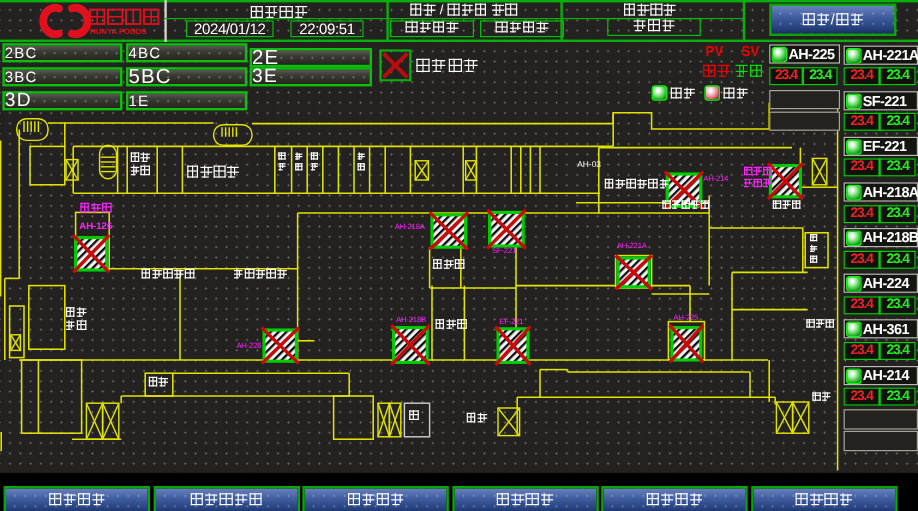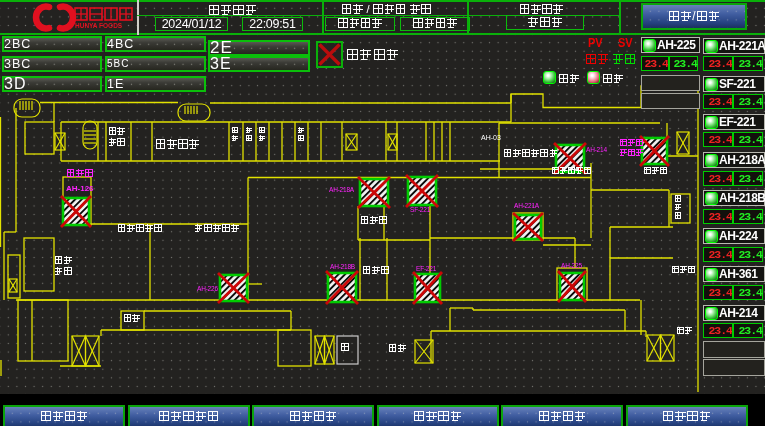--- a/index.html
+++ b/index.html
@@ -30,21 +30,21 @@
 .vbox{border:1px solid #0bbb0b;color:#fff;text-align:center;}
 .btn{border:2px solid #0bbf0b;color:#fff;text-align:left;
  background:radial-gradient(circle,rgba(222,222,212,.45) .6px,rgba(222,222,212,0) 1px) 3px 2px/8.6px 8.6px,linear-gradient(#5a5a54 0%,#3a3a35 40%,#26261f 100%);}
 .bbtn{border:2px solid #0aa50a;color:#fff;text-align:center;
  background:radial-gradient(circle,rgba(222,222,212,.4) .6px,rgba(222,222,212,0) 1px) 3px 2px/8.6px 8.6px,linear-gradient(#6781bb 0%,#405da0 40%,#24407e 80%,#1b3060 100%);}
 .nbox{background:#141411;border:1px solid #b9b9b1;color:#fff;}
 .ebox{background:#23221e;border:1px solid #a5a59d;}
 .led{border:1px solid #0f0;background:
  radial-gradient(circle at 38% 32%,#fff 8%,#aef0ae 30%,#41c341 62%,#0b560b 100%);}
 .seg{border:1.5px solid #0c0;background:#12100c;font-weight:bold;
- font-family:Liberation Mono, monospace;text-align:right;}
+ font-family:Liberation Sans, sans-serif;text-align:center;}
 </style>
 </head>
 <body>
 <div id="scr">
 
 <div class="dots"></div>
 
 <svg id="plan" class="ab" style="left:0;top:0" width="765" height="426" viewBox="0 0 765 426">
 <defs>
         <pattern id="hh" width="4.6" height="4.6" patternTransform="rotate(45)" patternUnits="userSpaceOnUse">
@@ -435,21 +435,21 @@
 <div id="grid">
 
 <div class="ab btn" style="left:2px;top:36px;width:96px;height:12px;font-size:12.5px;line-height:12px;letter-spacing:1px">2BC</div>
 
 <div class="ab btn" style="left:105px;top:36px;width:97px;height:12px;font-size:12.5px;line-height:12px;letter-spacing:1px">4BC</div>
 
 <div class="ab btn" style="left:208px;top:40px;width:98px;height:12px;font-size:17px;line-height:12px;letter-spacing:1px">2E</div>
 
 <div class="ab btn" style="left:2px;top:56px;width:96px;height:12px;font-size:12.5px;line-height:12px;letter-spacing:1px">3BC</div>
 
-<div class="ab btn" style="left:105px;top:56px;width:97px;height:12px;font-size:10px;line-height:12px;letter-spacing:1px">5BC</div>
+<div class="ab btn" style="left:105px;top:56px;width:97px;height:12px;font-size:17px;line-height:12px;letter-spacing:1px">5BC</div>
 
 <div class="ab btn" style="left:208px;top:56px;width:98px;height:12px;font-size:16px;line-height:12px;letter-spacing:1px">3E</div>
 
 <div class="ab btn" style="left:2px;top:76px;width:96px;height:12px;font-size:16px;line-height:12px;letter-spacing:1px">3D</div>
 
 <div class="ab btn" style="left:105px;top:76px;width:97px;height:12px;font-size:12.5px;line-height:12px;letter-spacing:1px">1E</div>
 
 <svg class="ab" style="left:316px;top:41px" width="27" height="27" viewBox="0 0 27 27">
 <rect x="1" y="1" width="25" height="25" fill="none" stroke="#0ab00a" stroke-width="2"></rect>
 <line x1="3.5" y1="3.5" x2="23.5" y2="23.5" stroke="#b90d0d" stroke-width="3.4"></line>

